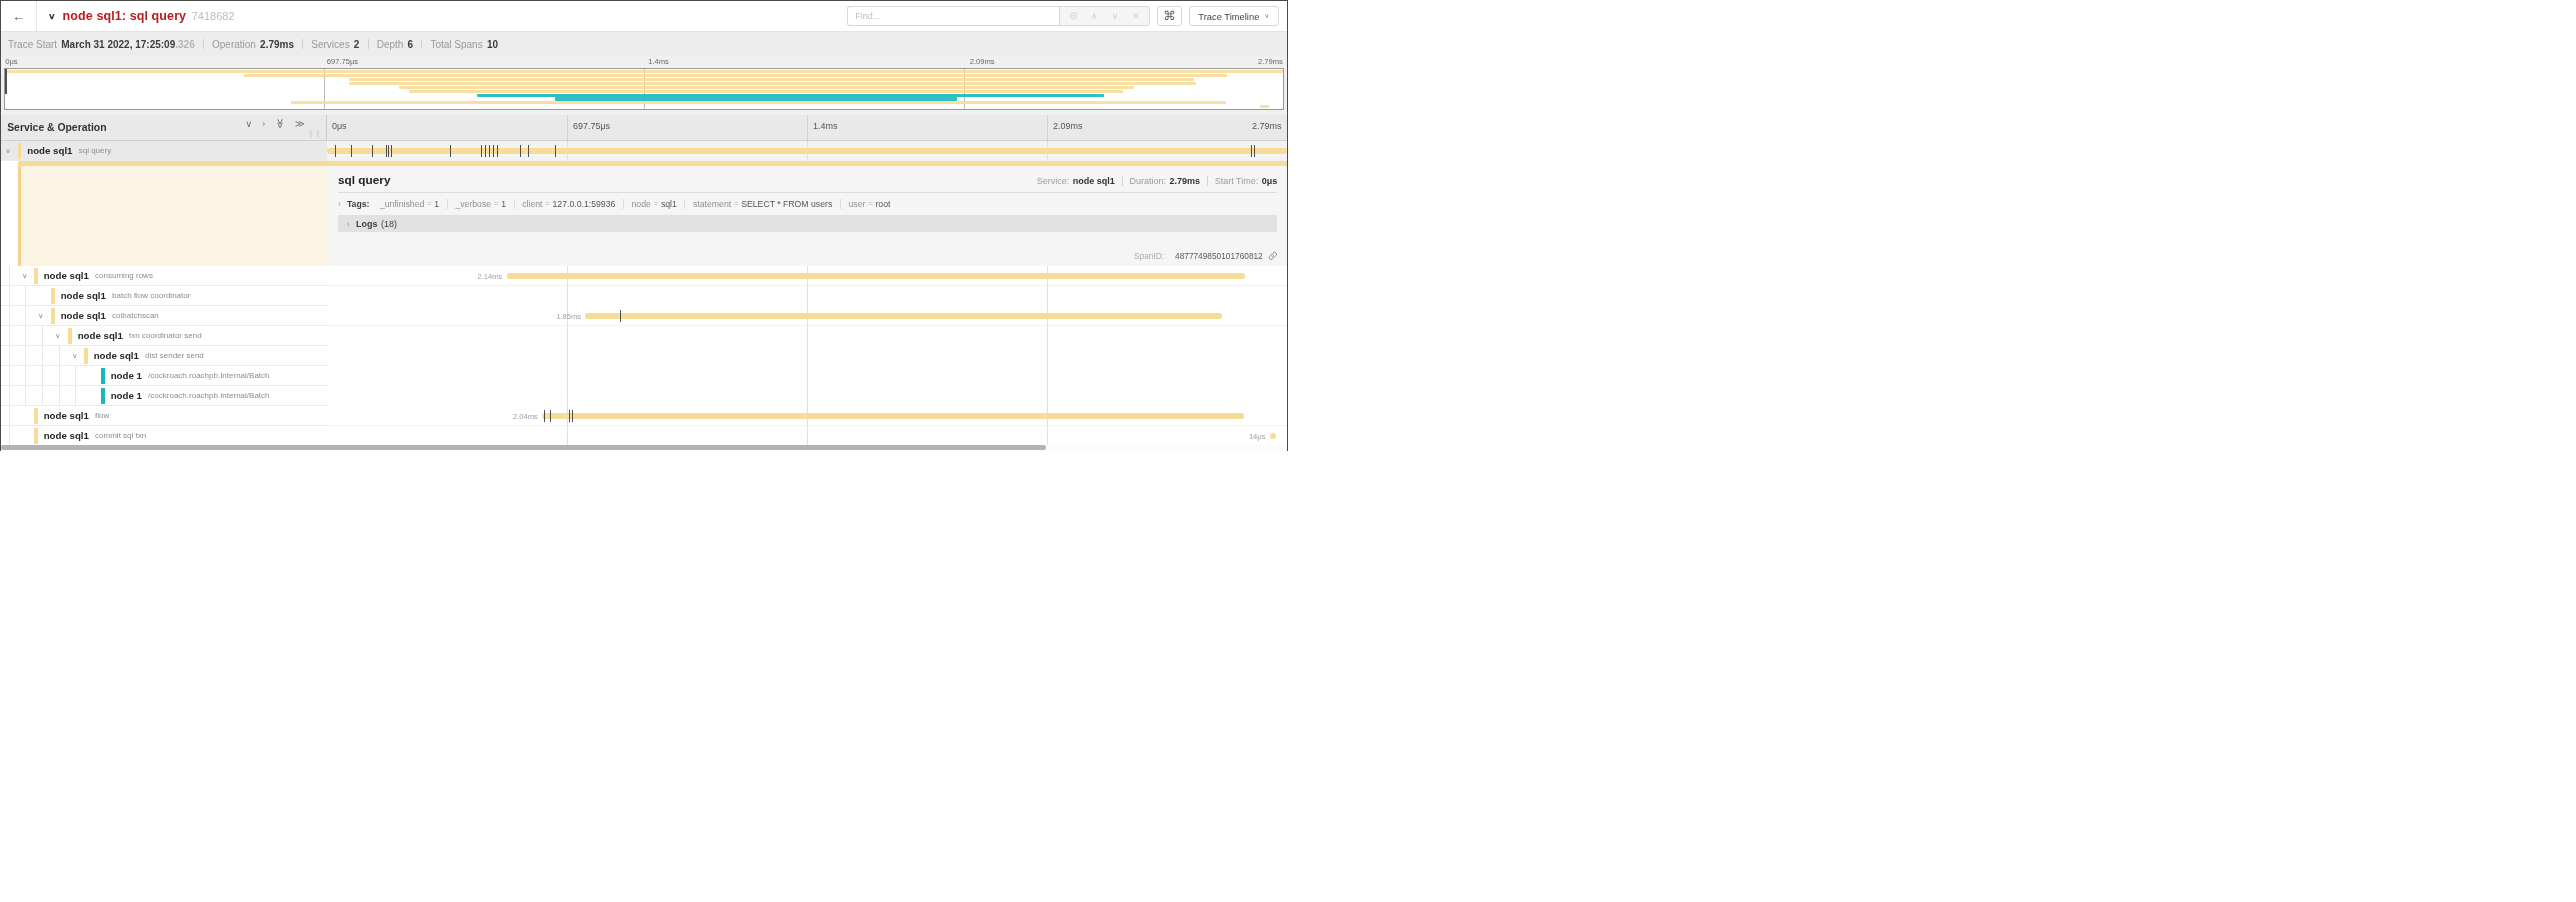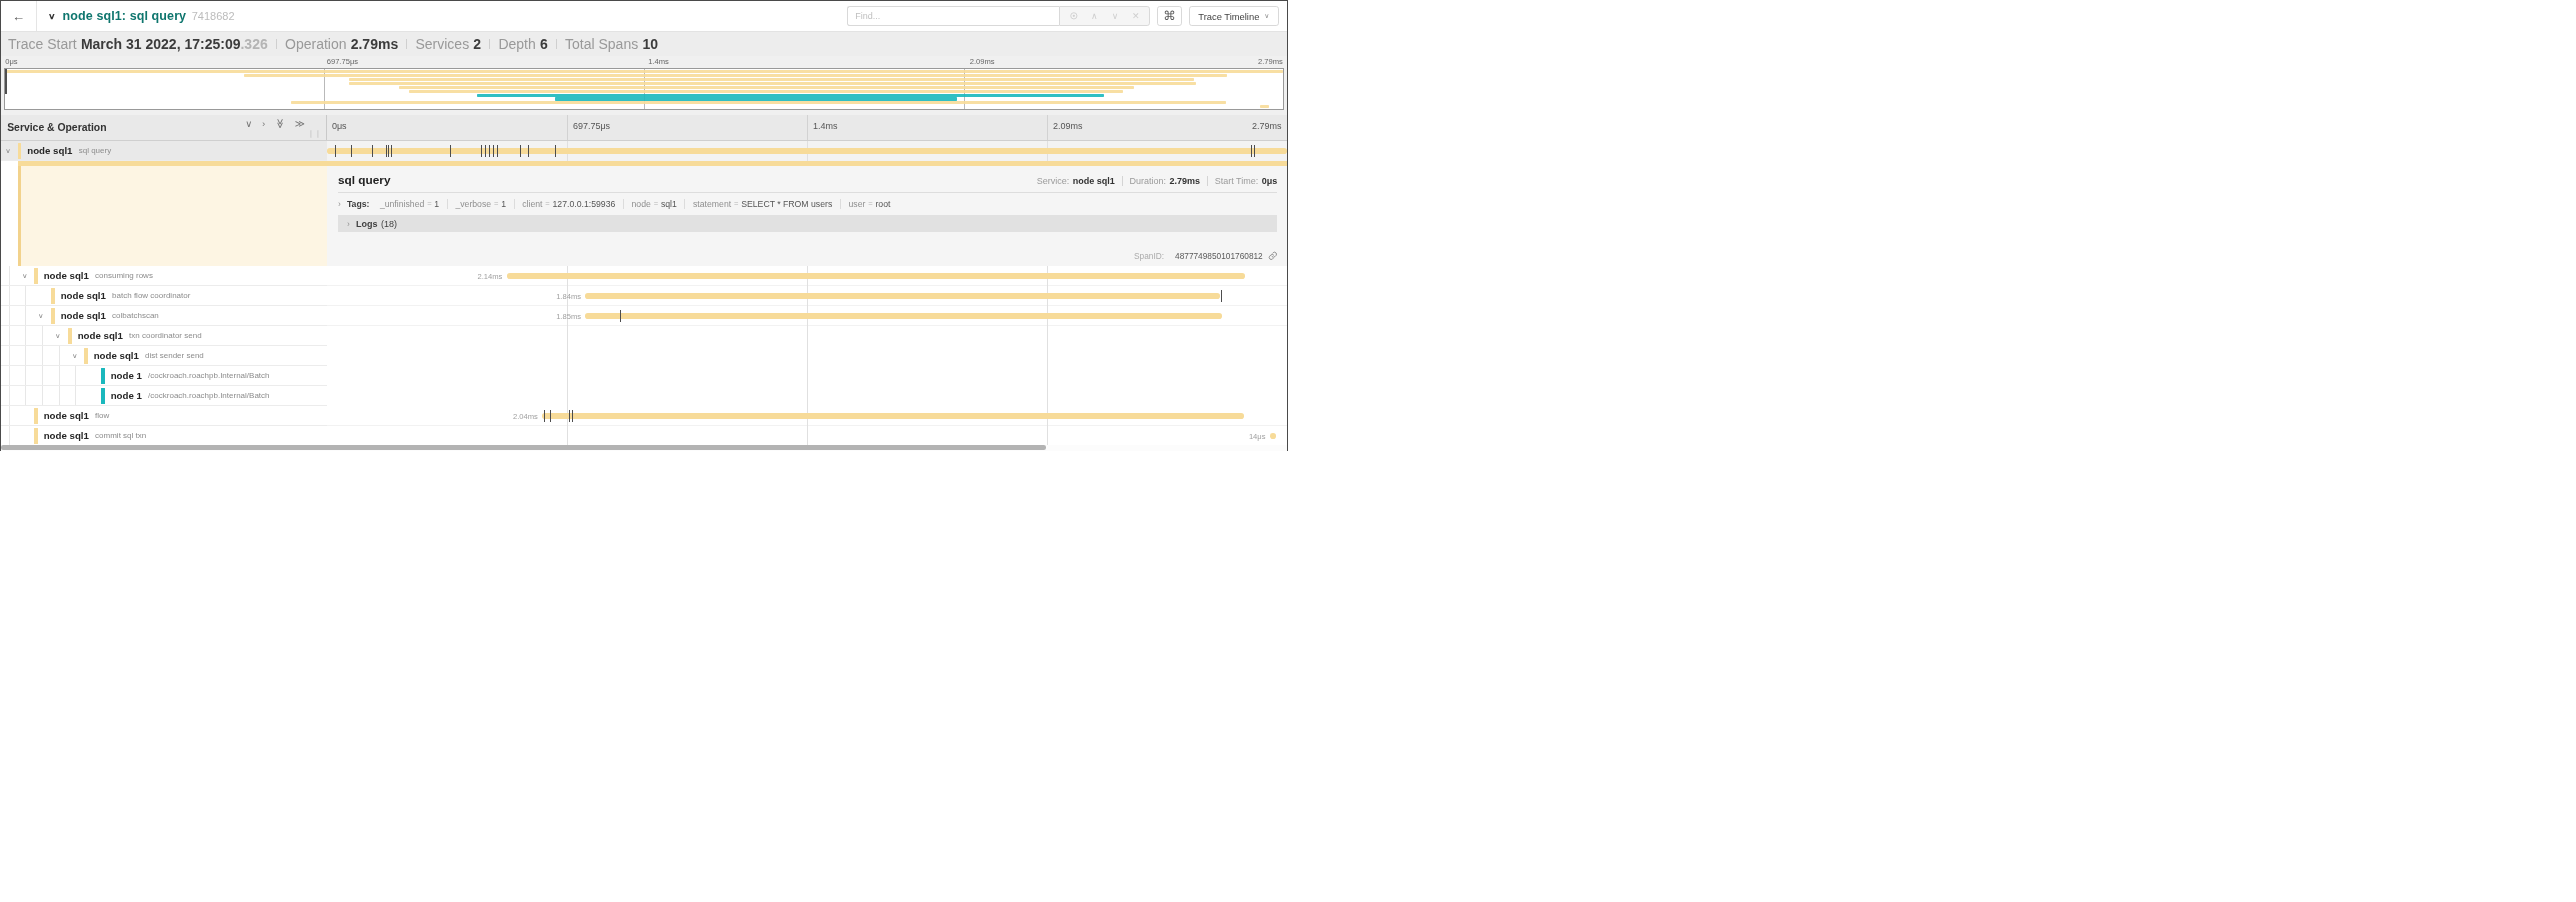--- a/index.html
+++ b/index.html
@@ -8,38 +8,38 @@
   .app{
     position:relative; width:1288px; height:451px; background:#fff;
     border-top:1.4px solid #4a4a4a; border-left:1.4px solid #4a4a4a; border-right:1.4px solid #4a4a4a;
     overflow:hidden;
   }
   
   .topbar{ position:relative; height:31px; background:#fff; display:flex; align-items:center; border-bottom:0.7px solid #e3e3e3;}
   .back-btn{ width:36px; height:30.5px; display:flex; align-items:center; justify-content:center;
     background:none;border:none; border-right:0.7px solid #e5e5e5; font-size:13px; color:#555; cursor:pointer;}
   .title-chevron{ color:#333; font-size:10.4px; font-weight:bold; margin:0 7px 0 11px; transform:scaleY(.8);}
-  .page-title{ font-size:12.5px; font-weight:bold; color:#0f766e; letter-spacing:0.1px;}
+  .page-title{ font-size:12.5px; font-weight:bold; color:#b91c1c; letter-spacing:0.1px;}
   .trace-id{ font-size:11px; font-weight:normal; color:#bcbcbc; margin-left:5.5px;}
   .topbar-spacer{ flex:1; }
   .find-wrap{ display:flex; align-items:stretch; height:20px; }
   .find-input{ width:212px; height:20px; border:0.7px solid #d9d9d9; border-right:none; border-radius:2.8px 0 0 2.8px;
     padding:0 7px; font-size:9px; color:#555; outline:none; font-family:inherit;}
   .find-input::placeholder{ color:#bfbfbf; }
   .find-suffix{ display:flex; align-items:center; background:#f5f5f5; border:0.7px solid #d9d9d9;
     border-radius:0 2.8px 2.8px 0; padding:0 4.2px; gap:2.8px;}
   .sfx-icon{ width:18px; height:16.6px; display:flex; align-items:center; justify-content:center;
     color:#cfcfcf; font-size:9px; background:none; border:none; cursor:pointer;}
   .cmd-btn{ width:25px; height:20px; margin-left:7px; background:#fff; border:0.7px solid #d9d9d9; border-radius:2.8px;
     color:#595959; font-size:12.5px; line-height:1; cursor:pointer; display:flex;align-items:center;justify-content:center;}
   .view-btn{ height:20px; margin:0 8.3px 0 7px; background:#fff; border:0.7px solid #d9d9d9; border-radius:2.8px;
     padding:0 8.3px; font-size:9.4px; color:#444; cursor:pointer; display:flex; align-items:center; gap:4.9px; font-family:inherit;}
   .view-btn .caret{ font-size:7px; color:#8c8c8c; transform:scaleY(.9);}
   
-  .infobar{ height:24px; background:#ededed; display:flex; align-items:center; padding:0 0 0 7px; font-size:14px;}
+  .infobar{ height:24px; background:#ededed; display:flex; align-items:center; padding:0 0 0 7px; font-size:10px;}
   .ti-item{ display:flex; align-items:center; white-space:nowrap;}
   .ti-label{ color:#999; margin-right:4.2px;}
   .ti-value{ color:#3c3c3c; font-weight:bold;}
   .ti-muted{ color:#b4b4b4; font-weight:bold;}
   .ti-sep{ width:0.7px; height:10.4px; background:#cfcfcf; margin:0 8.3px;}
   
   .minimap-band{ height:59px; background:#f0f0f0; position:relative;}
   .mm-ruler{ position:relative; height:11.8px; font-size:7.6px; color:#666;}
   .mm-tick{ position:absolute; top:1.4px; }
   .mm-canvas{ position:absolute; left:2.8px; right:2.8px; top:11.8px; height:42px; background:#fff; border:1.4px solid #999;}
@@ -344,25 +344,20 @@
         </div>
         <div class="row">
           <div class="tree">
             <div class="guide" style="left: 7.6px;"></div>
             <div class="guide" style="left: 24px;"></div>
             <div style="width: 50px; flex: 0 0 auto;"></div>
             <div class="accent" style="background: rgb(247, 219, 153);"></div>
             <span class="svc">node sql1</span>
             <span class="op">batch flow coordinator</span>
           </div>
-          <div class="tl">
-            <div class="bar" style="left: 26.9%; width: 66.1%; background: rgb(247, 219, 153);"></div>
-            <div class="btick" style="left: 93.1%;"></div>
-            <div class="dlabel" style="left: calc(26.9% - 4.2px);">1.84ms</div>
-          </div>
         </div>
         <div class="row">
           <div class="tree">
             <div class="guide" style="left: 7.6px;"></div>
             <div class="guide" style="left: 24px;"></div>
             <div class="tchev" style="left: 37px;">∨</div>
             <div style="width: 50px; flex: 0 0 auto;"></div>
             <div class="accent" style="background: rgb(247, 219, 153);"></div>
             <span class="svc">node sql1</span>
             <span class="op">colbatchscan</span>

